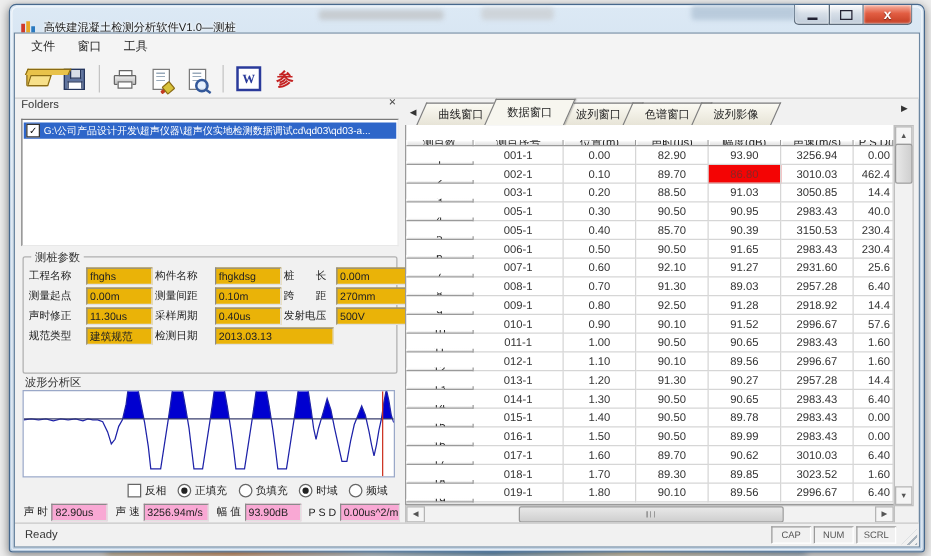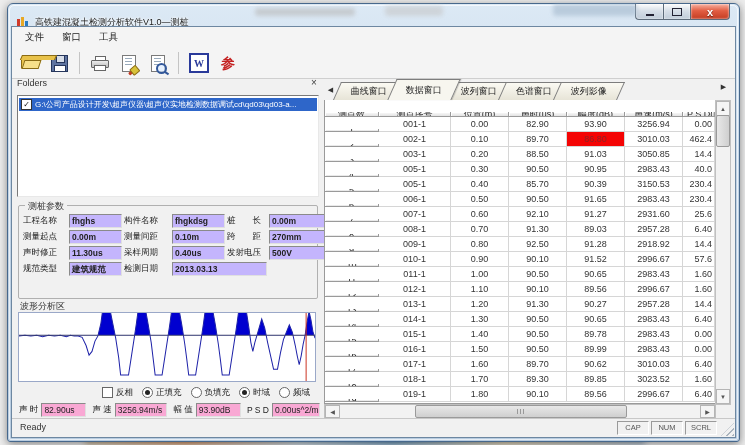--- a/index.html
+++ b/index.html
@@ -75,22 +75,22 @@
   .file-item{margin:2px 1px;height:13px;display:flex;align-items:center;background:#2e66c9;color:#fff;
       font-size:8px;white-space:nowrap;overflow:hidden;padding-left:2px;}
   .chk{width:9px;height:9px;background:#fff;border:1px solid #333;margin-right:3px;flex:none;
       font-size:8px;line-height:9px;text-align:center;color:#111;font-weight:bold;}
   
   #params-box{position:absolute;left:4px;right:4px;top:127px;height:92px;border:1px solid #b0b0b0;border-radius:2px;}
   #params-title{position:absolute;top:-6px;left:6px;background:#f1f1f1;padding:0 3px;font-size:9px;color:#333;}
   #params-grid{position:absolute;left:4px;right:2px;top:7px;display:grid;
       grid-template-columns:44px 53px 46px 53px 40px 56px;grid-auto-rows:16px;column-gap:2px;align-items:center;}
   .p-label{font-size:8.5px;color:#222;white-space:nowrap;overflow:hidden;}
-  .p-value{height:12px;line-height:12px;font-size:8.5px;color:#222;background:#c4b5fd;padding:0 2px;
-      border:1px solid;border-color:#8a8a8a #e0e0e0 #e0e0e0 #8a8a8a;white-space:nowrap;overflow:hidden;font-weight:bold;}
+  .p-value{height:12px;line-height:12px;font-size:8.5px;color:#222;background:#eab308;padding:0 2px;
+      border:1px solid;border-color:#8a8a8a #e0e0e0 #e0e0e0 #8a8a8a;white-space:nowrap;overflow:hidden;}
   
   #wave-label{position:absolute;left:6px;top:222px;font-size:9px;color:#333;}
   #wave-box{position:absolute;left:4px;right:6px;top:234px;height:68px;background:#fff;border:1px solid #9aa8c8;}
   #wave-box svg{display:block;width:100%;height:100%;}
   
   #wave-controls{position:absolute;left:0;right:0;top:308px;height:13px;display:flex;align-items:center;
       padding-left:88px;gap:9px;}
   .ctrl{display:flex;align-items:center;gap:3px;font-size:8.5px;color:#222;white-space:nowrap;}
   .g-check{width:9px;height:9px;background:#fff;border:1px solid #666;}
   .g-radio{width:9px;height:9px;background:#fff;border:1px solid #666;border-radius:50%;position:relative;}

